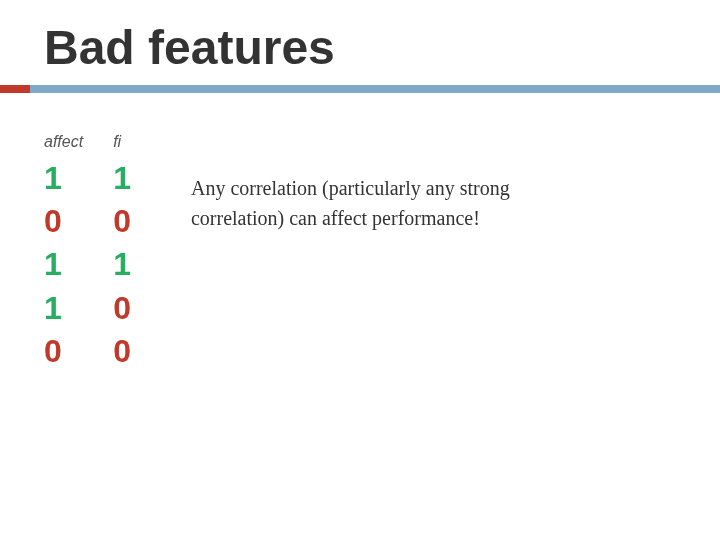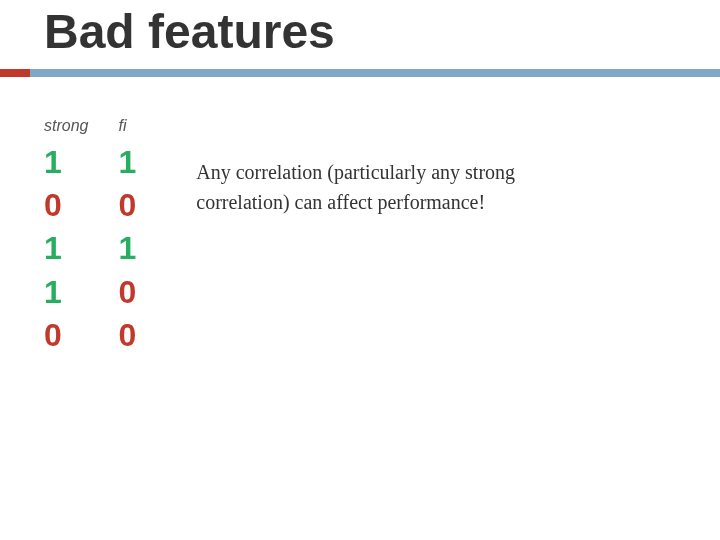--- a/index.html
+++ b/index.html
@@ -12,21 +12,21 @@
     }
 
     .page-container {
       width: 720px;
       height: 540px;
       position: relative;
       background: #ffffff;
     }
 
     .title-area {
-      padding: 4px 44px 10px 44px;
+      padding: 20px 44px 10px 44px;
     }
 
     .title-text {
       font-size: 48px;
       font-weight: bold;
       color: #333333;
     }
 
     .divider-bar {
       width: 100%;
@@ -104,21 +104,21 @@
   <div class="divider-bar">
     <div class="divider-red"></div>
     <div class="divider-blue"></div>
   </div>
 
   <div class="content-area">
 
     <div class="table-section">
 
       <div class="col">
-        <div class="col-header">strong</div>
+        <div class="col-header">affect</div>
         <div class="col-values">
           <span class="val val-green">1</span>
           <span class="val val-red">0</span>
           <span class="val val-green">1</span>
           <span class="val val-green">1</span>
           <span class="val val-red">0</span>
         </div>
       </div>
 
       <div class="col">

